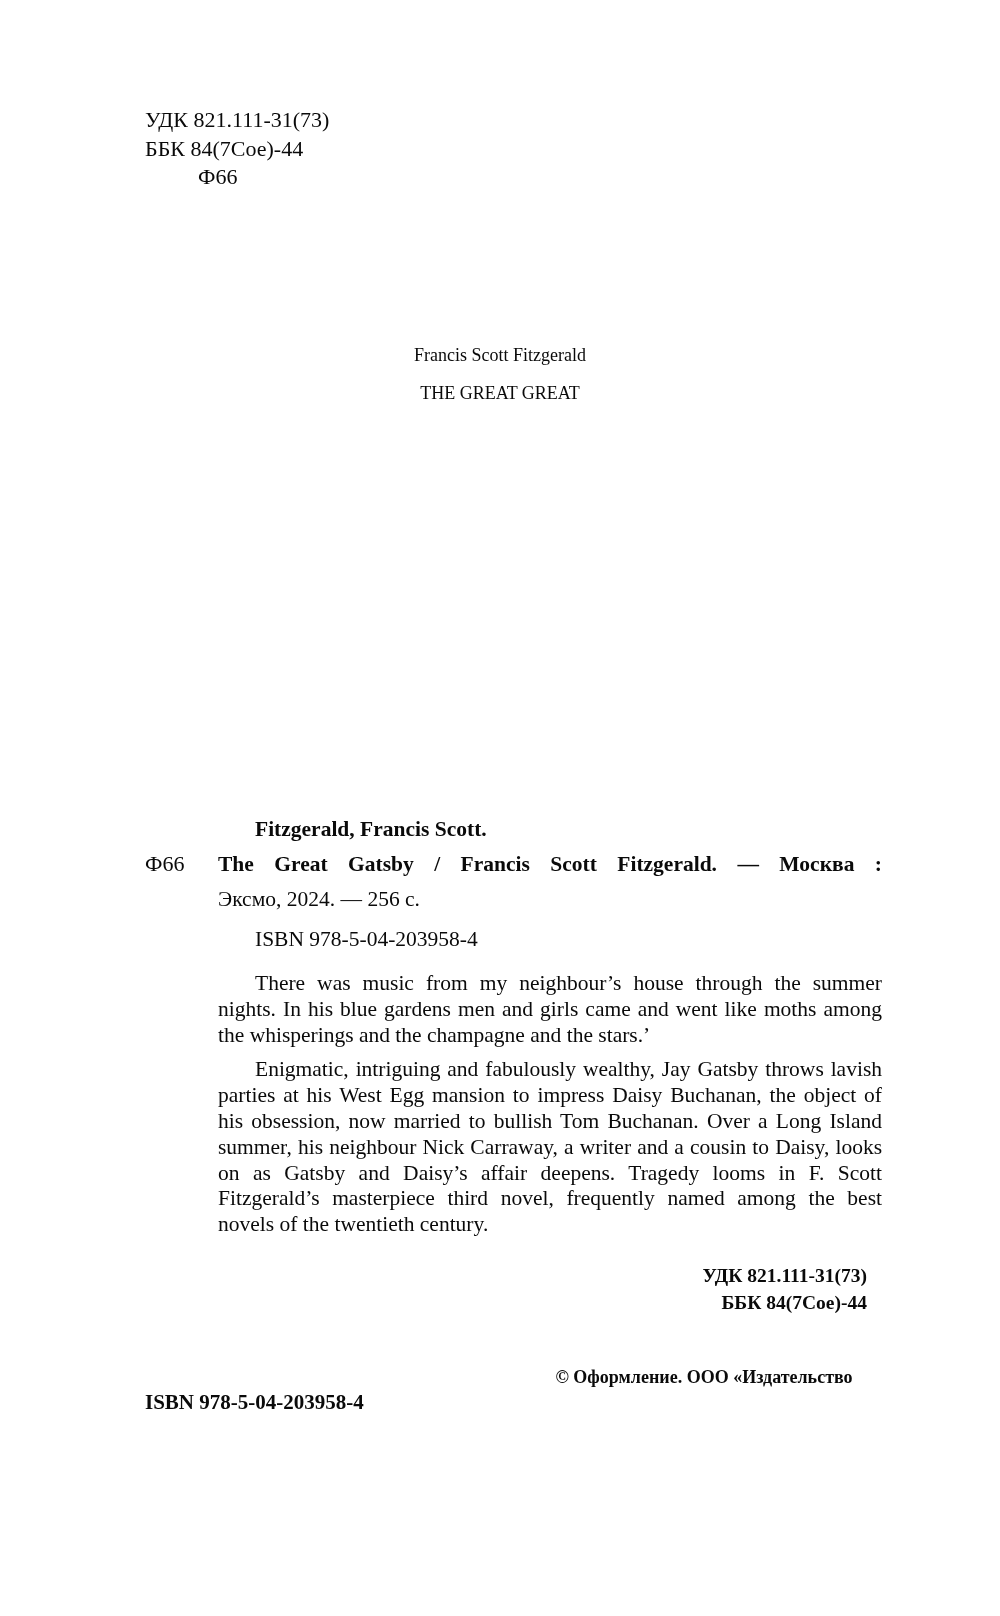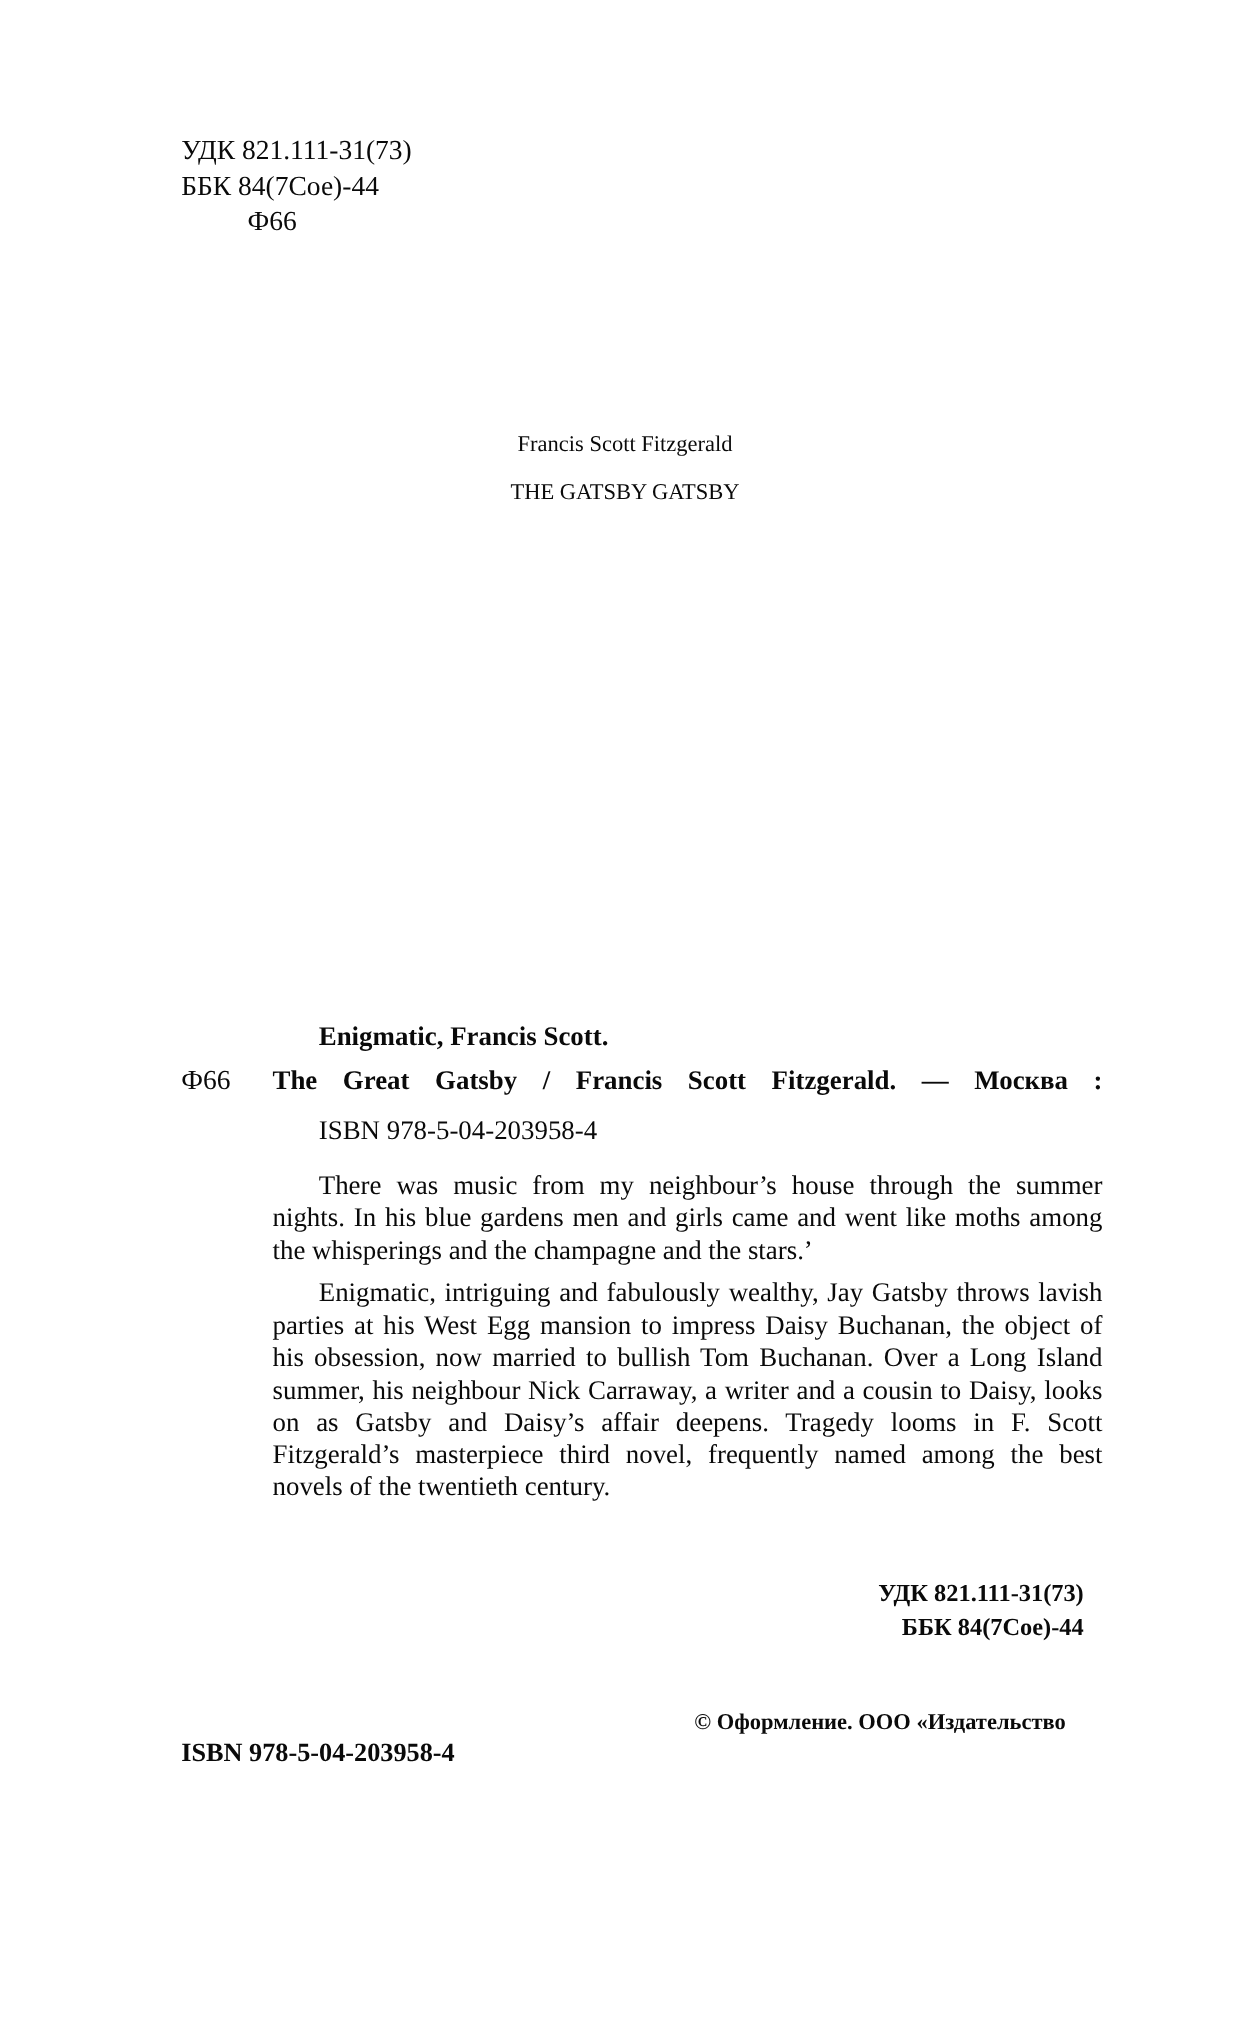--- a/index.html
+++ b/index.html
@@ -114,28 +114,29 @@
 <div class="page">
 
   <div class="top-codes">
     <div>УДК 821.111-31(73)</div>
     <div>ББК 84(7Сое)-44</div>
     <div class="f66-indent">Ф66</div>
   </div>
 
   <div class="title-block">
     <div>Francis Scott Fitzgerald</div>
-    <div>THE GATSBY GATSBY</div>
+    <div>THE GREAT GREAT</div>
   </div>
 
   <div class="card">
     <div class="margin-code">Ф66</div>
     <div class="card-body">
-      <div class="card-heading">Enigmatic, Francis Scott.</div>
+      <div class="card-heading">Fitzgerald, Francis Scott.</div>
       <div class="card-biblio-l1">The Great Gatsby / Francis Scott Fitzgerald. — Москва :</div>
+      <div class="card-biblio-l2">Эксмо, 2024. — 256 с.</div>
       <div class="card-isbn">ISBN 978-5-04-203958-4</div>
       <p class="card-para card-quote">There was music from my neighbour’s house through the summer nights. In his blue gardens men and girls came and went like moths among the whisperings and the champagne and the stars.’</p>
       <p class="card-para card-annotation">Enigmatic, intriguing and fabulously wealthy, Jay Gatsby throws lavish parties at his West Egg mansion to impress Daisy Buchanan, the object of his obsession, now married to bullish Tom Buchanan. Over a Long Island summer, his neighbour Nick Carraway, a writer and a cousin to Daisy, looks on as Gatsby and Daisy’s affair deepens. Tragedy looms in F. Scott Fitzgerald’s masterpiece third novel, frequently named among the best novels of the twentieth century.</p>
     </div>
   </div>
 
   <div class="right-codes">
     <div>УДК 821.111-31(73)</div>
     <div>ББК 84(7Сое)-44</div>
   </div>

